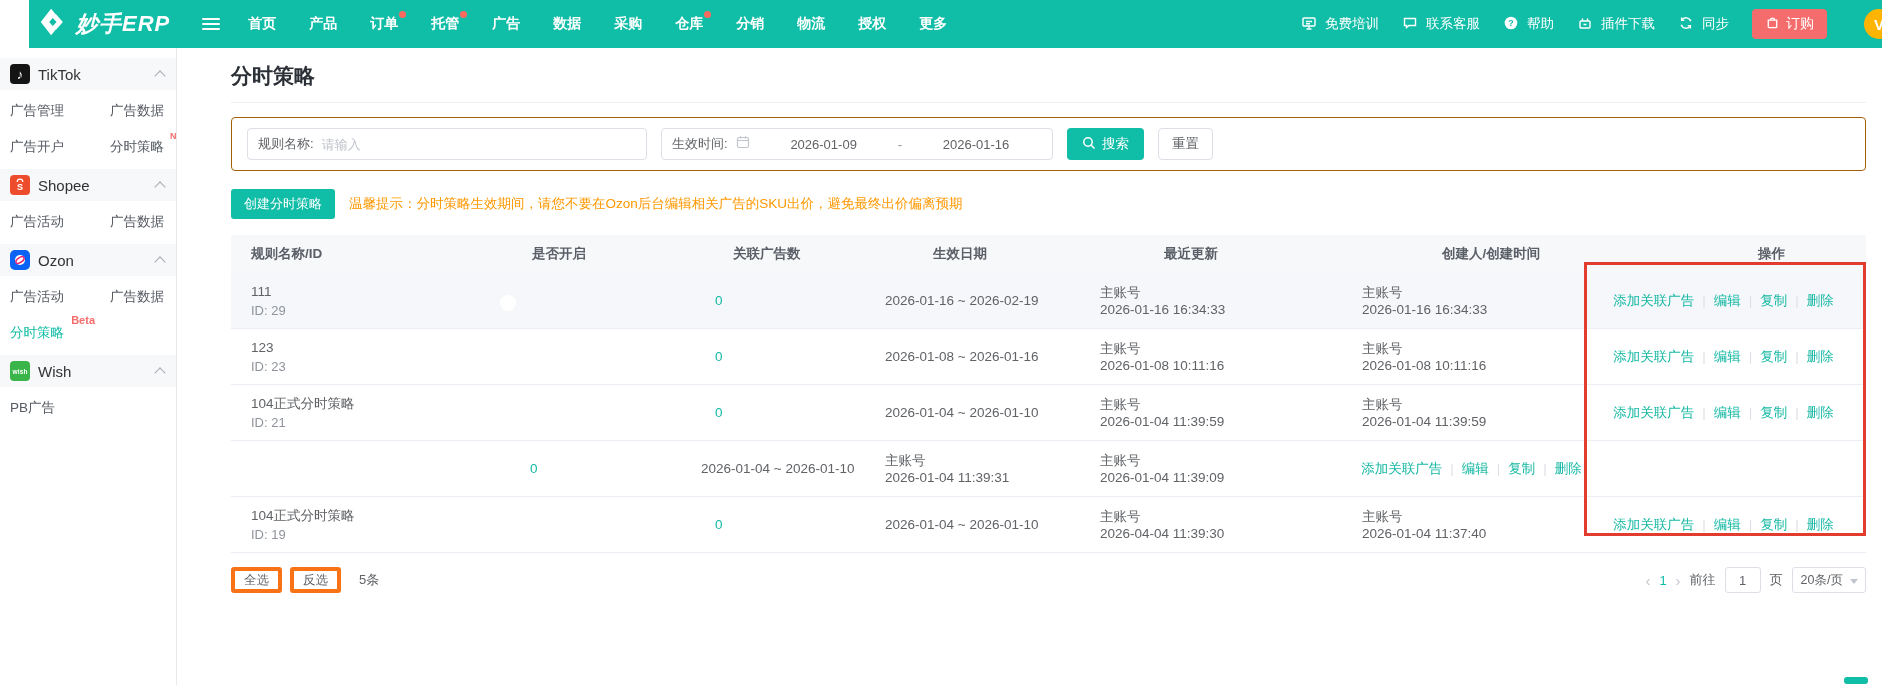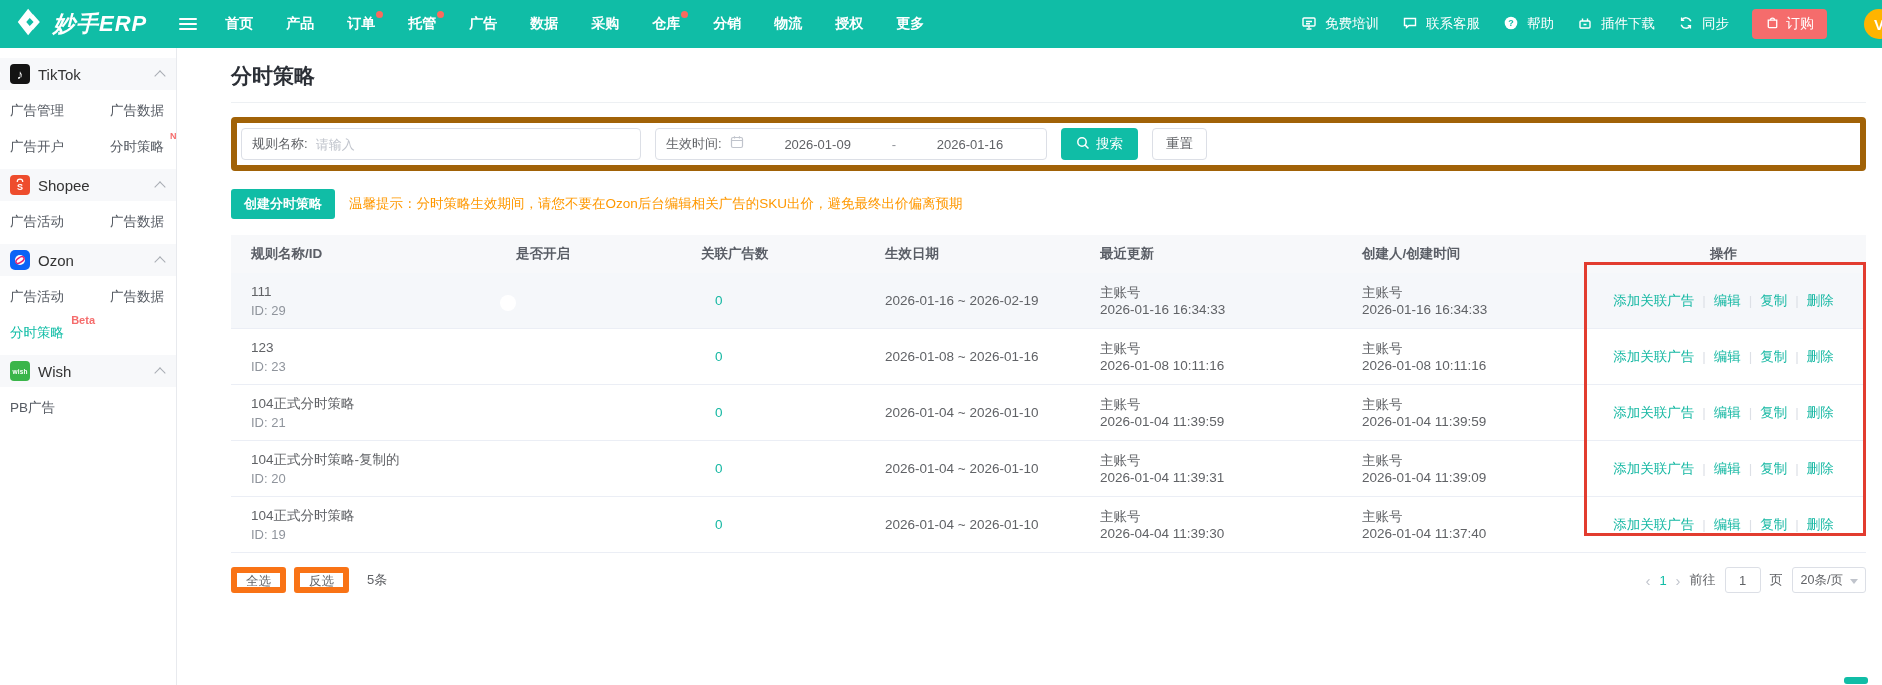--- a/index.html
+++ b/index.html
@@ -1,21 +1,21 @@
 <!DOCTYPE html>
 <html><head>
 <meta charset="utf-8">
 <style>
   * { margin:0; padding:0; box-sizing:border-box; }
   html,body { width:1882px; height:685px; overflow:hidden; background:#fff;
     font-family:"Liberation Sans","DejaVu Sans",sans-serif; position:relative; }
 
   
   .navbar { height:48px; background:#10bda6; display:flex; align-items:center;
-    padding-left:14px; color:#fff; position:relative; z-index:5; }
+    padding-left:8px; color:#fff; position:relative; z-index:5;margin-left:29px; }
   .logo { display:flex; align-items:center; gap:7px; cursor:pointer; }
   .logo-text { font-size:22px; font-weight:bold; font-style:italic; letter-spacing:1px; }
   .hamburger { margin-left:32px; width:18px; cursor:pointer; }
   .hamburger span { display:block; height:2px; background:#fff; margin:3px 0; border-radius:1px; }
   .nav-menu { display:flex; gap:33px; margin-left:28px; font-size:14px; font-weight:bold; }
   .nav-item { position:relative; cursor:pointer; white-space:nowrap; }
   .nav-dot { position:absolute; top:-4px; right:-8px; width:7px; height:7px; border-radius:50%;
     background:#fb6a5e; }
   .nav-right { margin-left:auto; display:flex; align-items:center; gap:23px; font-size:13.5px; }
   .nav-right .ritem { display:flex; align-items:center; gap:8px; cursor:pointer; white-space:nowrap; }
@@ -45,65 +45,65 @@
     font-weight:bold; line-height:10px; }
   .badge-beta { position:absolute; top:0px; right:-27px; color:#f56c6c; font-size:11px;
     font-weight:bold; line-height:11px; }
 
   
   .main { position:absolute; left:177px; top:48px; right:0; bottom:0; background:#fff; }
   .main-inner { margin-left:54px; width:1635px; }
   .page-title { margin-top:14px; font-size:21px; font-weight:600; color:#2b2f36; }
   .title-divider { height:1px; background:#edf0f3; margin-top:12px; }
 
-  .search-card { margin-top:14px; border:6px solid #a16207; border-radius:4px; height:54px;
-    display:flex; align-items:center; gap:14px; padding:0 4px; }
+  .search-card { margin-top:14px; border:1px solid #a16207; border-radius:4px; height:54px;
+    display:flex; align-items:center; gap:14px; padding:0 15px; }
   .field { border:1px solid #dcdfe6; border-radius:4px; height:32px; display:flex;
     align-items:center; padding:0 10px; background:#fff; }
   .field-name { width:400px; }
   .field-label { font-size:13px; color:#606266; white-space:nowrap; }
   .name-input { border:none; outline:none; flex:1; margin-left:8px; font-size:13px;
     color:#be185d; font-family:inherit; }
   .name-input::placeholder { color:#c0c4cc; }
   .field-date { width:392px; gap:8px; }
   .date-val { flex:1; text-align:center; font-size:13px; color:#606266; cursor:pointer; }
   .date-sep { color:#909399; font-size:13px; }
   .btn-search { background:#10bda6; color:#fff; border:none; height:32px; border-radius:4px;
     padding:0 15px; font-size:13.5px; display:flex; align-items:center; gap:6px; cursor:pointer;
     font-family:inherit; }
   .btn-reset { background:#fff; border:1px solid #dcdfe6; color:#606266; height:32px;
     border-radius:4px; padding:0 13px; font-size:13.5px; cursor:pointer; font-family:inherit; }
 
   .toolbar { margin-top:18px; display:flex; align-items:center; gap:14px; }
   .btn-create { background:#10bda6; color:#fff; border:none; height:30px; padding:0 13px;
-    border-radius:3px; font-size:13px; cursor:pointer; font-family:inherit;font-weight:bold; }
+    border-radius:3px; font-size:13px; cursor:pointer; font-family:inherit; }
   .warning-text { color:#ff9800; font-size:13.5px; }
 
   .table { margin-top:16px; }
   .trow { display:grid; grid-template-columns:265px 185px 184px 215px 262px 219px auto;
     padding-left:20px; align-items:center; }
-  .thead { background:#f7f8fa; height:38px; font-size:13.5px; color:#5a5e66; font-weight:600; }
+  .thead { background:#f7f8fa; height:38px; font-size:13.5px; color:#5a5e66; font-weight:600;gap:16px; }
   .th-op { text-align:center; }
   .tbody-row { height:56px; border-bottom:1px solid #ebeef5; font-size:13.5px; color:#606266; }
   .row-alt { background:#f5f7fa; }
   .cell-name div:first-child { line-height:17px; }
   .cell-id { font-size:13px; color:#8f949c; line-height:17px; margin-top:2px; }
   .toggle { width:38px; height:20px; border-radius:10px; background:#10bda6; position:relative;
     cursor:pointer; margin-left:2px; }
   .toggle::after { content:''; position:absolute; right:2px; top:2px; width:16px; height:16px;
     background:#fff; border-radius:50%; }
   .cell-count { color:#16b8a3; padding-left:14px; cursor:pointer; }
   .two-line div { line-height:17px; }
   .cell-actions { display:flex; align-items:center; justify-content:center; gap:8px;
     color:#16b8a3; white-space:nowrap; }
   .cell-actions .al { cursor:pointer; }
   .al-sep { color:#dde0e6; }
 
   .footerbar { margin-top:14px; display:flex; align-items:center; }
-  .btn-small { height:26px; background:#fff; border:6px solid #f97316; border-radius:3px;
+  .btn-small { height:26px; background:#fff; border:4px solid #f97316; border-radius:3px;
     padding:0 9px; font-size:12.5px; color:#606266; margin-right:8px; cursor:pointer;
     font-family:inherit; }
   .total-text { font-size:13px; color:#606266; margin-left:10px; }
   .pager { margin-left:auto; display:flex; align-items:center; gap:9px; font-size:13px;
     color:#606266; }
   .pg-arrow { color:#c0c4cc; font-size:15px; cursor:pointer; }
   .pg-cur { color:#10bda6; cursor:pointer; }
   .goto-input { width:36px; height:26px; border:1px solid #dcdfe6; border-radius:3px;
     text-align:center; font-size:13px; color:#606266; outline:none; font-family:inherit; }
   .size-select { height:26px; border:1px solid #dcdfe6; border-radius:3px; display:flex;
@@ -398,24 +398,20 @@
             <span class="al-sep">|</span>
           <span class="al">编辑</span>
             <span class="al-sep">|</span>
           <span class="al">复制</span>
             <span class="al-sep">|</span>
           <span class="al">删除</span>
         </span>
       </div>
 
       <div class="trow tbody-row">
-        <span class="cell-name">
-          <div>104正式分时策略-复制的</div>
-          <div class="cell-id">ID: 20</div>
-        </span>
         <span><span class="toggle"></span></span>
         <span class="cell-count">0</span>
         <span>2026-01-04 ~ 2026-01-10</span>
         <span class="two-line">
           <div>主账号</div>
             <div>2026-01-04 11:39:31</div>
         </span>
         <span class="two-line">
           <div>主账号</div>
             <div>2026-01-04 11:39:09</div>

